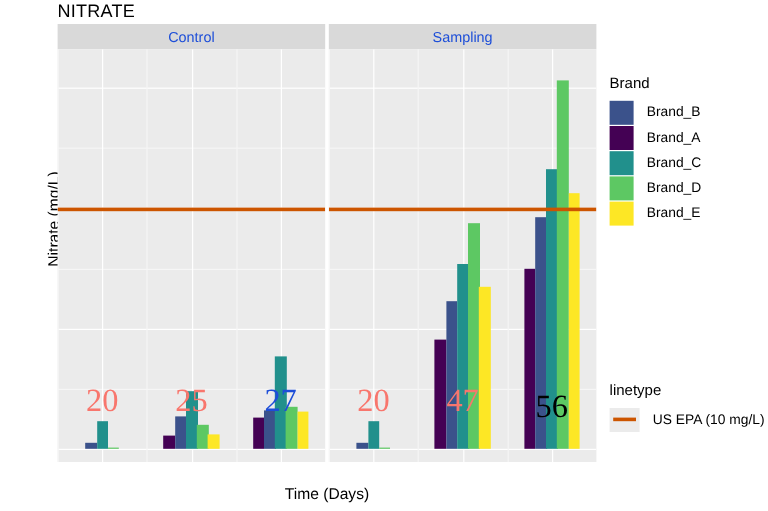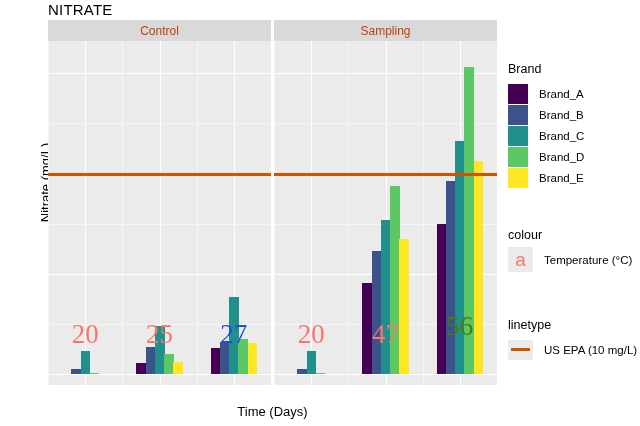--- a/index.html
+++ b/index.html
@@ -50,21 +50,21 @@
   }
   .facet-strip {
     position: absolute;
     left: 0; top: 0;
     height: 21px;
     background: #D9D9D9;
     display: flex;
     align-items: center;
     justify-content: center;
     font-size: 12px;
-    color: #c2410c;
+    color: #1d4ed8;
   }
   .panel {
     position: absolute;
     left: 0; top: 21px;
     background: #EBEBEB;
     overflow: hidden;
     font-family: Liberation Serif, serif;
   }
   .gridline-major {
     position: absolute;
@@ -222,68 +222,61 @@
           <div class="bar" style="left: 116.109px; width: 9.71733px; height: 187.545px; bottom: 11.0321px; background: rgb(93, 200, 99);"></div>
           <div class="bar" style="left: 125.326px; width: 9.71733px; height: 135.394px; bottom: 11.0321px; background: rgb(253, 231, 37);"></div>
           <div class="bar" style="left: 162.79px; width: 9.71733px; height: 150.437px; bottom: 11.0321px; background: rgb(68, 1, 84);"></div>
           <div class="bar" style="left: 172.007px; width: 9.71733px; height: 192.56px; bottom: 11.0321px; background: rgb(59, 82, 139);"></div>
           <div class="bar" style="left: 181.225px; width: 9.71733px; height: 232.676px; bottom: 11.0321px; background: rgb(33, 144, 140);"></div>
           <div class="bar" style="left: 190.442px; width: 9.71733px; height: 306.892px; bottom: 11.0321px; background: rgb(93, 200, 99);"></div>
           <div class="bar" style="left: 199.659px; width: 9.71733px; height: 212.618px; bottom: 11.0321px; background: rgb(253, 231, 37);"></div>
           <div class="hline" style="top: 132.385px; background: rgb(204, 85, 0);"></div>
           <div class="temp-label" style="left: 37.1667px; top: 292.851px; color: rgb(248, 118, 109);">20</div>
           <div class="temp-label" style="left: 111.5px; top: 292.851px; color: rgb(248, 118, 109);">47</div>
-          <div class="temp-label" style="left: 185.833px; top: 285px; color: #4d7c0f;">56</div>
+          <div class="temp-label" style="left: 185.833px; top: 298px; color: #000000;">56</div>
         </div>
       </div>
     </div>
 
   <div class="legend" id="legend-brand" style="top:62px;">
     <div class="legend-title">Brand</div>
     <div id="legend-brand-items">
         <div class="legend-row">
           <div class="legend-key">
+            <div class="legend-swatch" style="background: rgb(59, 82, 139);"></div>
+          </div>
+          <div class="legend-label">Brand_B</div>
+        </div>
+        <div class="legend-row">
+          <div class="legend-key">
             <div class="legend-swatch" style="background: rgb(68, 1, 84);"></div>
           </div>
           <div class="legend-label">Brand_A</div>
         </div>
         <div class="legend-row">
           <div class="legend-key">
-            <div class="legend-swatch" style="background: rgb(59, 82, 139);"></div>
-          </div>
-          <div class="legend-label">Brand_B</div>
-        </div>
-        <div class="legend-row">
-          <div class="legend-key">
             <div class="legend-swatch" style="background: rgb(33, 144, 140);"></div>
           </div>
           <div class="legend-label">Brand_C</div>
         </div>
         <div class="legend-row">
           <div class="legend-key">
             <div class="legend-swatch" style="background: rgb(93, 200, 99);"></div>
           </div>
           <div class="legend-label">Brand_D</div>
         </div>
         <div class="legend-row">
           <div class="legend-key">
             <div class="legend-swatch" style="background: rgb(253, 231, 37);"></div>
           </div>
           <div class="legend-label">Brand_E</div>
         </div>
       </div>
   </div>
 
-  <div class="legend" id="legend-colour" style="top:228px;">
-    <div class="legend-title">colour</div>
-    <div class="legend-row">
-      <div class="legend-key-glyph">a</div>
-      <div class="legend-label">Temperature (°C)</div>
-    </div>
-  </div>
 
   <div class="legend" id="legend-linetype" style="top:318px;">
     <div class="legend-title">linetype</div>
     <div class="legend-row">
       <div class="legend-line-key">
         <div class="legend-line"></div>
       </div>
       <div class="legend-label">US EPA (10 mg/L)</div>
     </div>
   </div>

